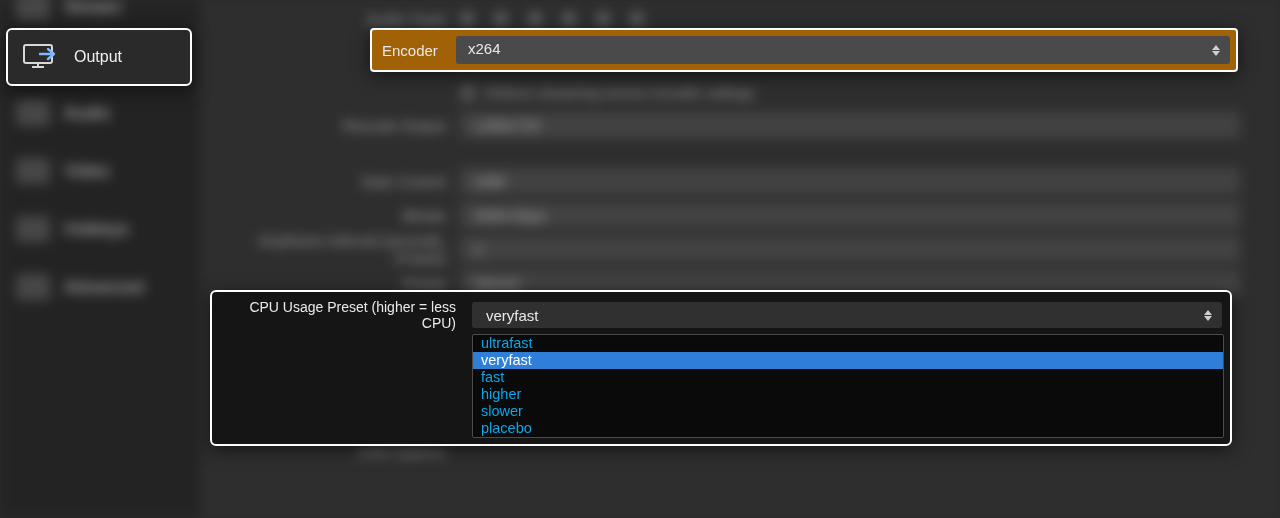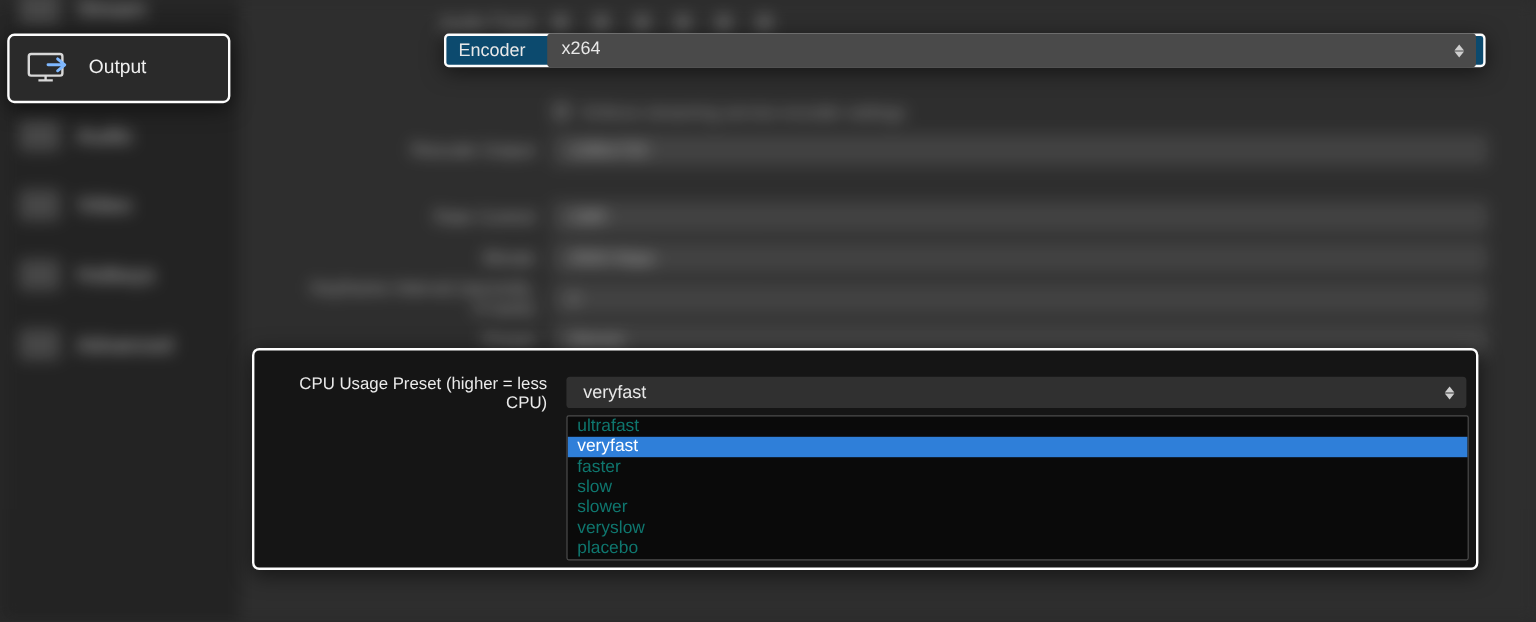--- a/index.html
+++ b/index.html
@@ -93,24 +93,24 @@
     padding-left: 14px;
     gap: 16px;
     background: #2a2a2a;
   }
   .output-item .icon svg { display:block; }
   .output-item .label { font-size: 16px; color: #f0f0f0; }
 
   
   .encoder-row {
     left: 370px; top: 28px;
-    width: 868px; height: 28px;
-    display: flex;
-    align-items: center;
-    background: #0c4a6e;
+    width: 868px; height: 44px;
+    display: flex;
+    align-items: center;
+    background: #a16207;
     border-radius: 4px;
   }
   .encoder-row .enc-label {
     flex: 0 0 84px;
     padding-left: 10px;
     font-size: 15px;
     color: #e8e8e8;
   }
   .encoder-row .enc-field {
     flex: 1;
@@ -141,21 +141,21 @@
     border-left: 4px solid transparent;
     border-right: 4px solid transparent;
   }
   .stepper::before { border-bottom: 5px solid #cfcfcf; }
   .stepper::after  { border-top: 5px solid #cfcfcf; }
 
   
   .preset-box {
     left: 210px; top: 290px;
     width: 1022px;
-    padding-top: 16px;
+    padding-top: 4px;
     background: #151515;
     border-radius: 6px;
   }
   .preset-row {
     display: flex;
     align-items: center;
     height: 38px;
   }
   .preset-label {
     flex: 0 0 252px;
@@ -182,21 +182,21 @@
     background: #0a0a0a;
     border: 1px solid #4c4c4c;
     border-radius: 2px;
     overflow: hidden;
   }
   .dropdown-option {
     height: 17px;
     line-height: 17px;
     padding: 0 8px;
     font-size: 14.5px;
-    color: #0f766e;
+    color: #0ea5e9;
     cursor: pointer;
   }
   .dropdown-option.selected {
     background: #2f7fd9;
     color: #fff;
   }
 </style>
 </head>
 <body>
 
@@ -294,19 +294,18 @@
   <div class="preset-row">
     <div class="preset-label">CPU Usage Preset (higher = less CPU)</div>
     <div class="preset-field">
       <span>veryfast</span>
       <span class="stepper"></span>
     </div>
   </div>
   <div class="dropdown" id="preset-dropdown">
       <div class="dropdown-option">ultrafast</div>
       <div class="dropdown-option selected">veryfast</div>
-      <div class="dropdown-option">faster</div>
-      <div class="dropdown-option">slow</div>
+      <div class="dropdown-option">fast</div>
+      <div class="dropdown-option">higher</div>
       <div class="dropdown-option">slower</div>
-      <div class="dropdown-option">veryslow</div>
       <div class="dropdown-option">placebo</div>
     </div>
 </div>
 
 </body></html>

